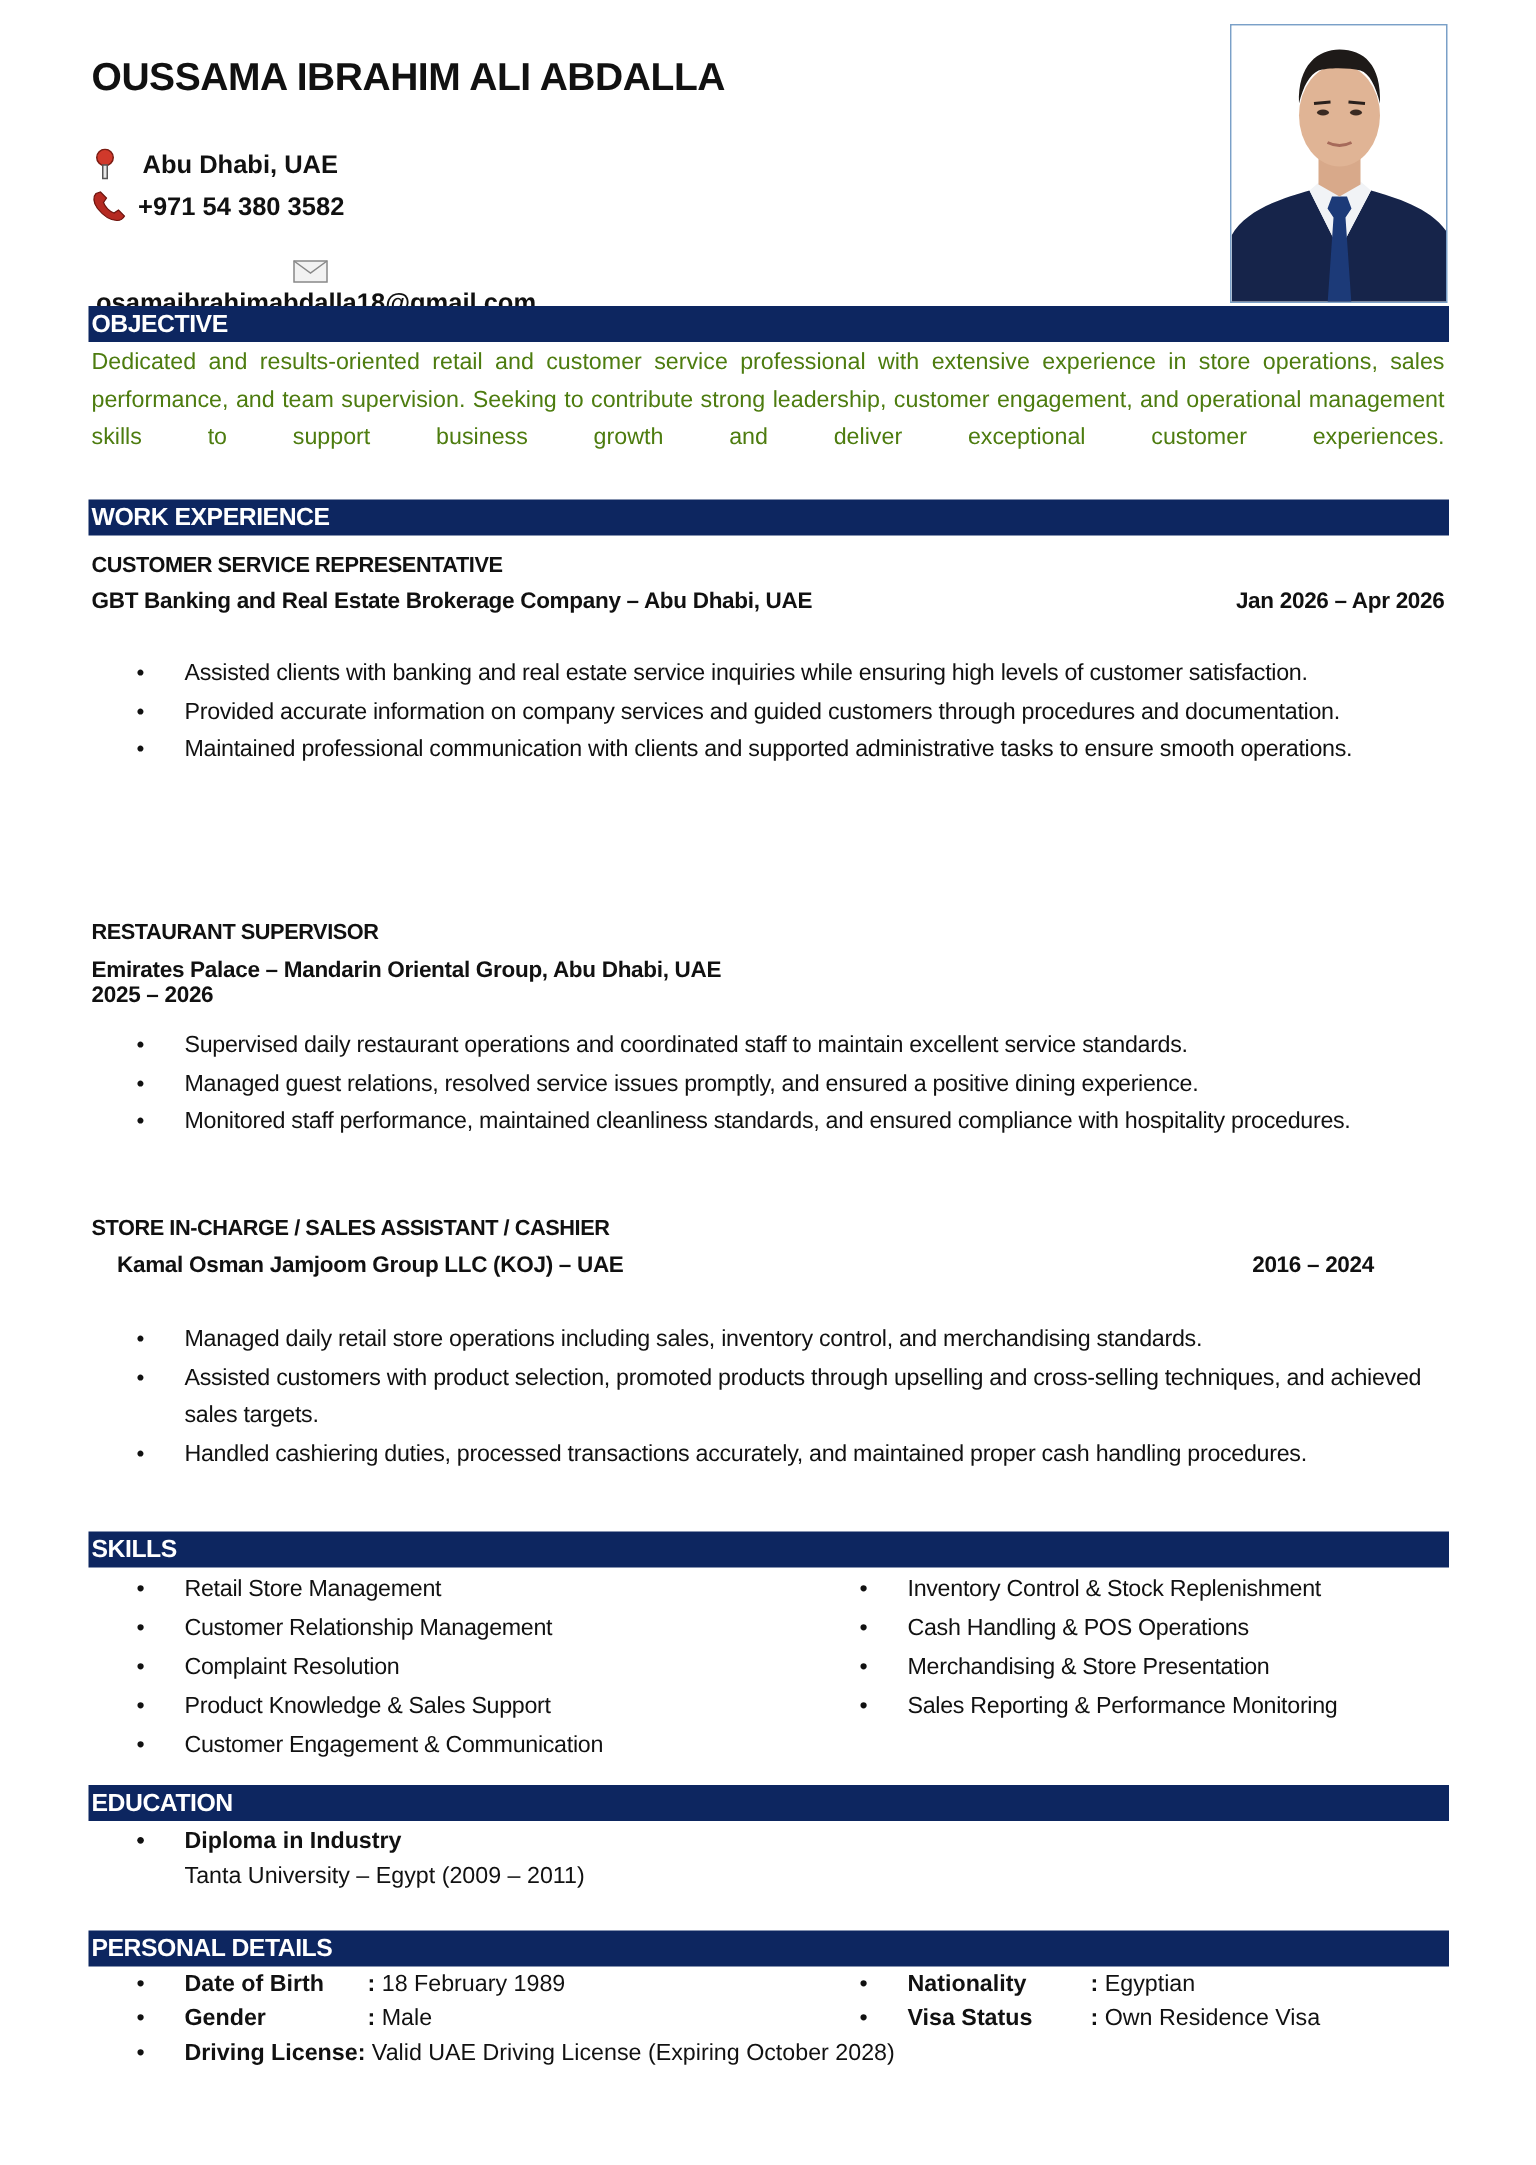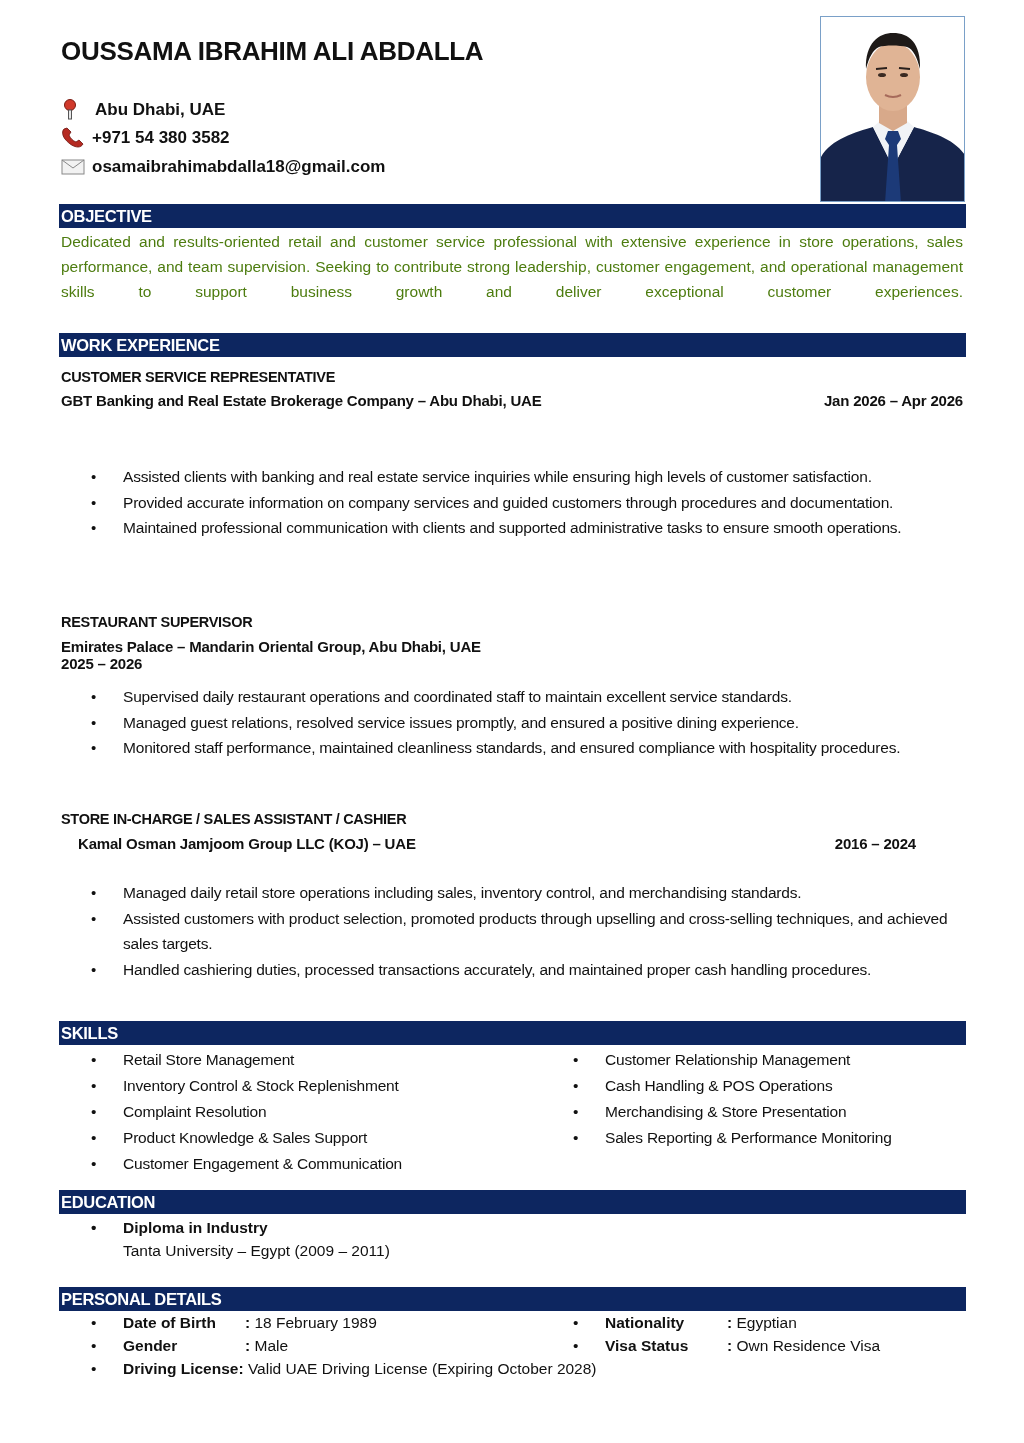--- a/index.html
+++ b/index.html
@@ -101,21 +101,21 @@
 
 <div class="contact-line" style="top:127px;">
   <span class="ico">
     <svg width="24" height="22" viewBox="0 0 24 22">
       <path d="M3 2 C1 4 1 8 4 12 C8 17 13 20 17 20 C19 20 21 19 22 17 L18 13 L15 15 C12 14 9 11 8 8 L10 5 L6 1 Z" fill="#b52a22" stroke="#6b120c" stroke-width="0.8"></path>
     </svg>
   </span>
   <a style="color:#111;text-decoration:none;margin-left:3px;">+971 54 380 3582</a>
 </div>
 
-<div class="contact-line email" style="top:156px;">
+<div class="contact-line email" style="top:170px;flex-direction:column;">
   <span class="ico">
     <svg width="24" height="16" viewBox="0 0 24 16">
       <rect x="1" y="1" width="22" height="14" fill="#f2f2f2" stroke="#888" stroke-width="1"></rect>
       <polyline points="1,1 12,9 23,1" fill="none" stroke="#888" stroke-width="1"></polyline>
     </svg>
   </span>
   <a style="color:#111;text-decoration:none;margin-left:3px;">osamaibrahimabdalla18@gmail.com</a>
 </div>
 
 <div class="photo">
@@ -146,21 +146,21 @@
 <div class="section-bar" style="top:204px;">OBJECTIVE</div>
 <div class="objective-text">Dedicated and results-oriented retail and customer service professional with extensive experience in store operations, sales performance, and team supervision. Seeking to contribute strong leadership, customer engagement, and operational management skills to support business growth and deliver exceptional customer experiences.</div>
 
 <div class="section-bar" style="top:322px;margin-top:11px;">WORK EXPERIENCE</div>
 
 <div class="job-title" style="top:369px;">CUSTOMER SERVICE REPRESENTATIVE</div>
 <div class="job-company" style="top:392px;">
   <span>GBT Banking and Real Estate Brokerage Company – Abu Dhabi, UAE</span>
   <span class="date">Jan 2026 – Apr 2026</span>
 </div>
-<ul class="bullets" style="top:436px;margin-top:28px;">
+<ul class="bullets" style="top:436px;">
   <li>Assisted clients with banking and real estate service inquiries while ensuring high levels of customer satisfaction.</li>
   <li>Provided accurate information on company services and guided customers through procedures and documentation.</li>
   <li>Maintained professional communication with clients and supported administrative tasks to ensure smooth operations.</li>
 </ul>
 
 <div class="job-title" style="top:614px;">RESTAURANT SUPERVISOR</div>
 <div class="job-company" style="top:638px;flex-direction:column;">
   <span>Emirates Palace – Mandarin Oriental Group, Abu Dhabi, UAE</span>
   <span class="date" style="padding-right:64px;">2025 – 2026</span>
 </div>
@@ -177,22 +177,22 @@
 </div>
 <ul class="bullets" style="top:880px;">
   <li>Managed daily retail store operations including sales, inventory control, and merchandising standards.</li>
   <li>Assisted customers with product selection, promoted products through upselling and cross-selling techniques, and achieved sales targets.</li>
   <li>Handled cashiering duties, processed transactions accurately, and maintained proper cash handling procedures.</li>
 </ul>
 
 <div class="section-bar" style="top:1021px;">SKILLS</div>
 <div class="two-col" style="top:1047px;">
   <div class="item">Retail Store Management</div>
+  <div class="item">Inventory Control &amp; Stock Replenishment</div>
   <div class="item">Customer Relationship Management</div>
-  <div class="item">Inventory Control &amp; Stock Replenishment</div>
   <div class="item">Cash Handling &amp; POS Operations</div>
   <div class="item">Complaint Resolution</div>
   <div class="item">Merchandising &amp; Store Presentation</div>
   <div class="item">Product Knowledge &amp; Sales Support</div>
   <div class="item">Sales Reporting &amp; Performance Monitoring</div>
   <div class="item">Customer Engagement &amp; Communication</div>
 </div>
 
 <div class="section-bar" style="top:1190px;">EDUCATION</div>
 <div class="edu" style="top:1216px;">

